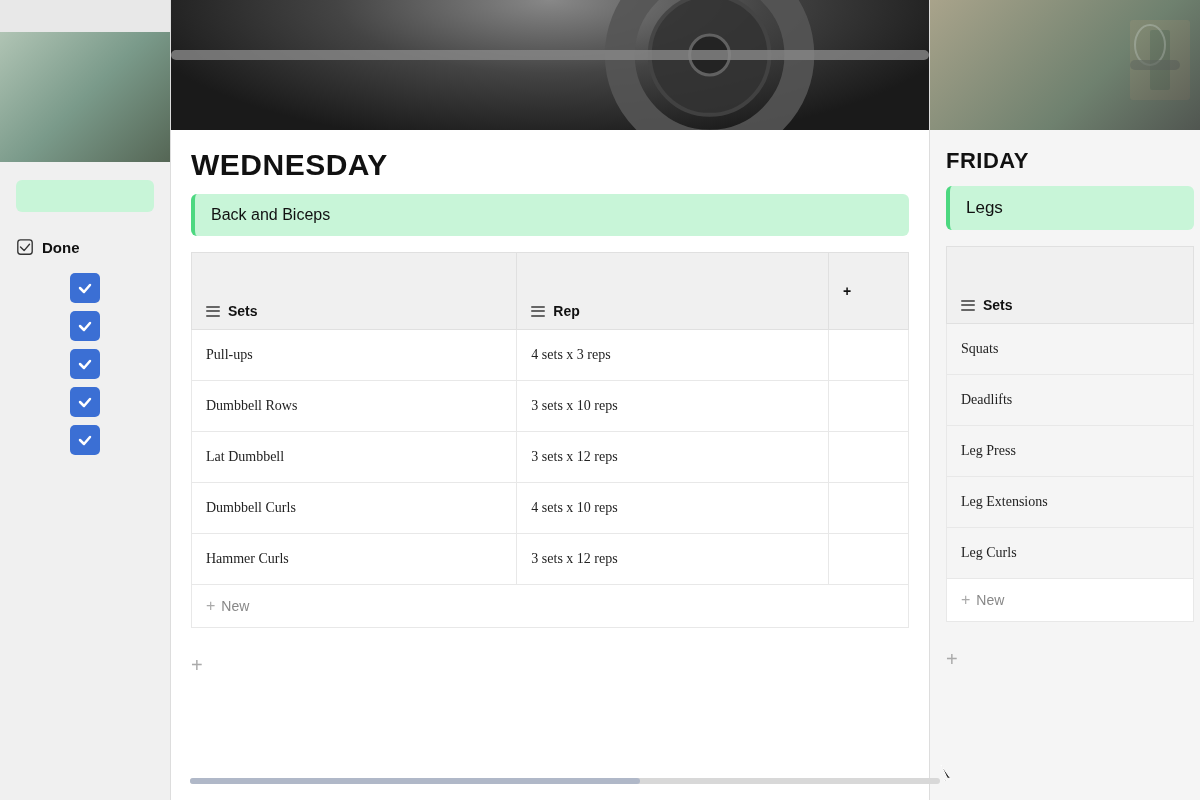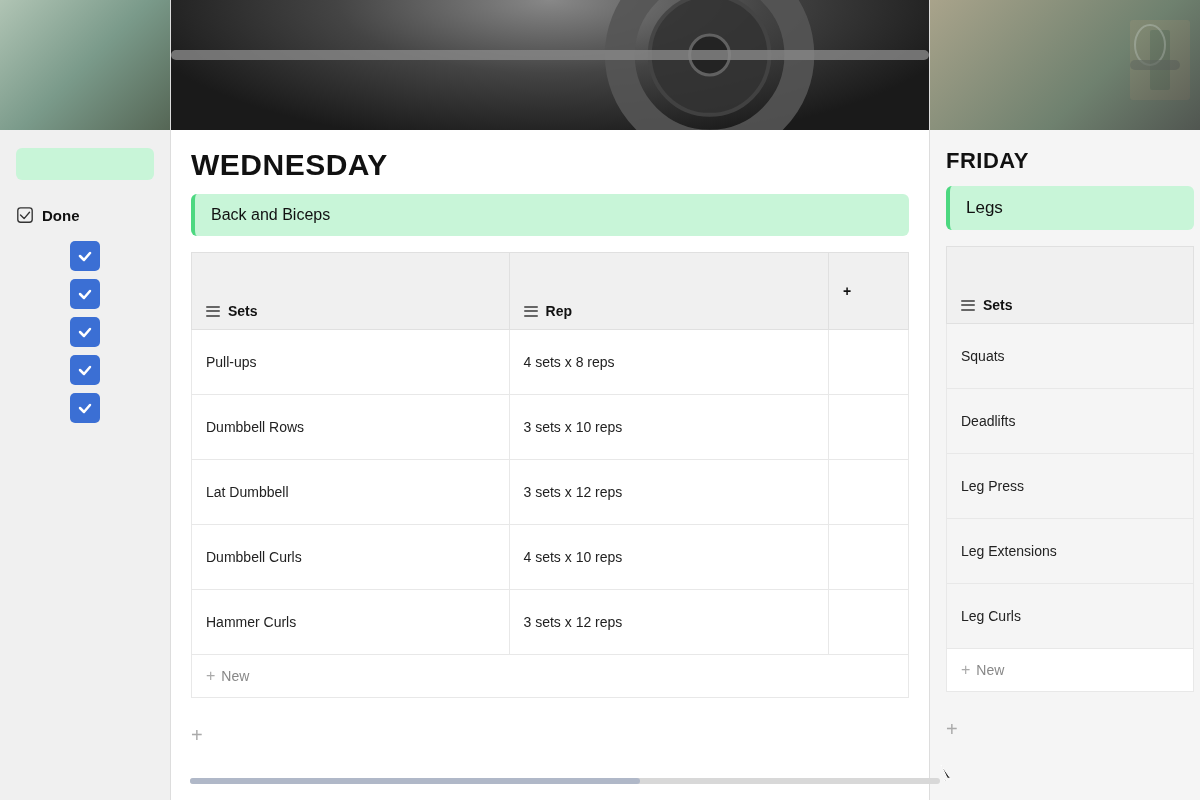--- a/index.html
+++ b/index.html
@@ -21,20 +21,21 @@
     }
 
     
     .col-left {
       width: 170px;
       background: #f0f0f0;
       flex-shrink: 0;
       display: flex;
       flex-direction: column;
       overflow: hidden;
+      margin-top: 32px;
     }
 
     .col-left .hero-img {
       width: 100%;
       height: 130px;
       background: linear-gradient(135deg, #b0c4b4 0%, #7a9a8a 50%, #556655 100%);
       flex-shrink: 0;
     }
 
     .col-left .day-header {
@@ -168,24 +169,25 @@
     }
 
     .workout-table th .col-icon {
       display: inline-flex;
       align-items: center;
       gap: 6px;
       margin-top: 40px;
     }
 
     .workout-table td {
-      padding: 24px 14px;
+      padding: 17px 14px;
       border: 1px solid #e8e8e8;
       color: #222;
       font-size: 14px;
+      font-family: Liberation Serif, serif;
     }
 
     .new-row-btn {
       display: flex;
       align-items: center;
       gap: 6px;
       padding: 12px 14px;
       color: #888;
       font-size: 14px;
       cursor: pointer;
@@ -390,21 +392,21 @@
             </span>
           </th>
           <th style="width:80px;">
             <span>+</span>
           </th>
         </tr>
       </thead>
       <tbody>
         <tr>
           <td>Pull-ups</td>
-          <td>4 sets x 8 reps</td>
+          <td>4 sets x 3 reps</td>
           <td></td>
         </tr>
         <tr>
           <td>Dumbbell Rows</td>
           <td>3 sets x 10 reps</td>
           <td></td>
         </tr>
         <tr>
           <td>Lat Dumbbell</td>
           <td>3 sets x 12 reps</td>

